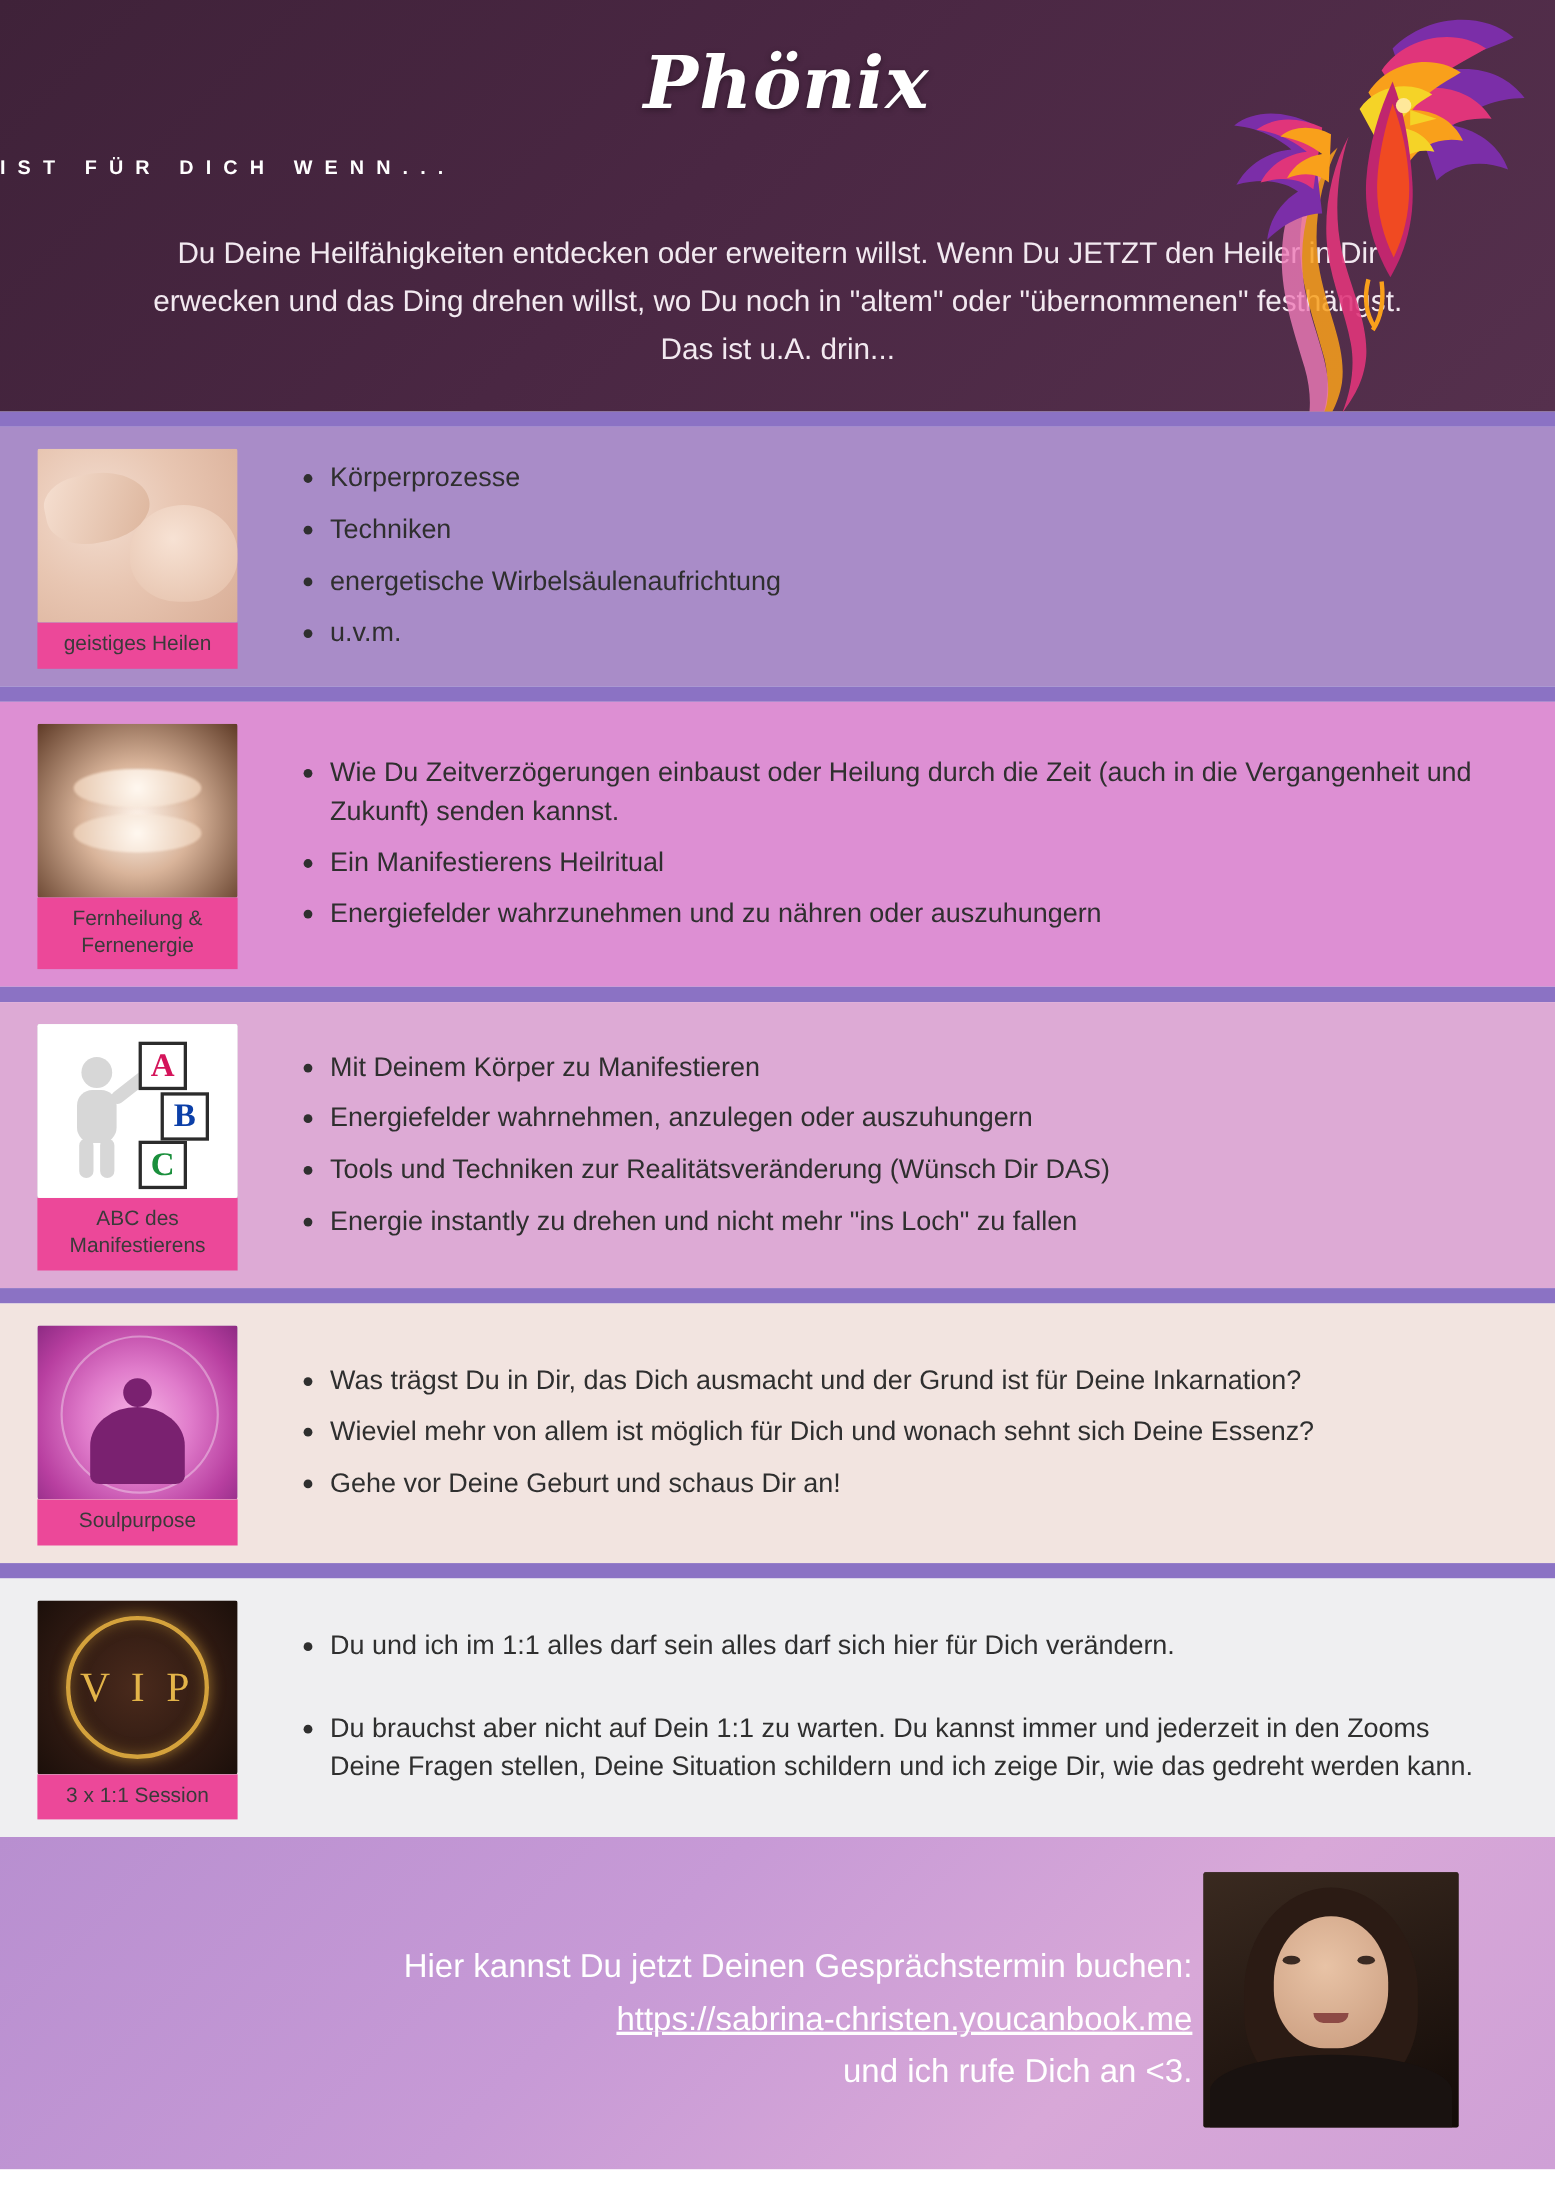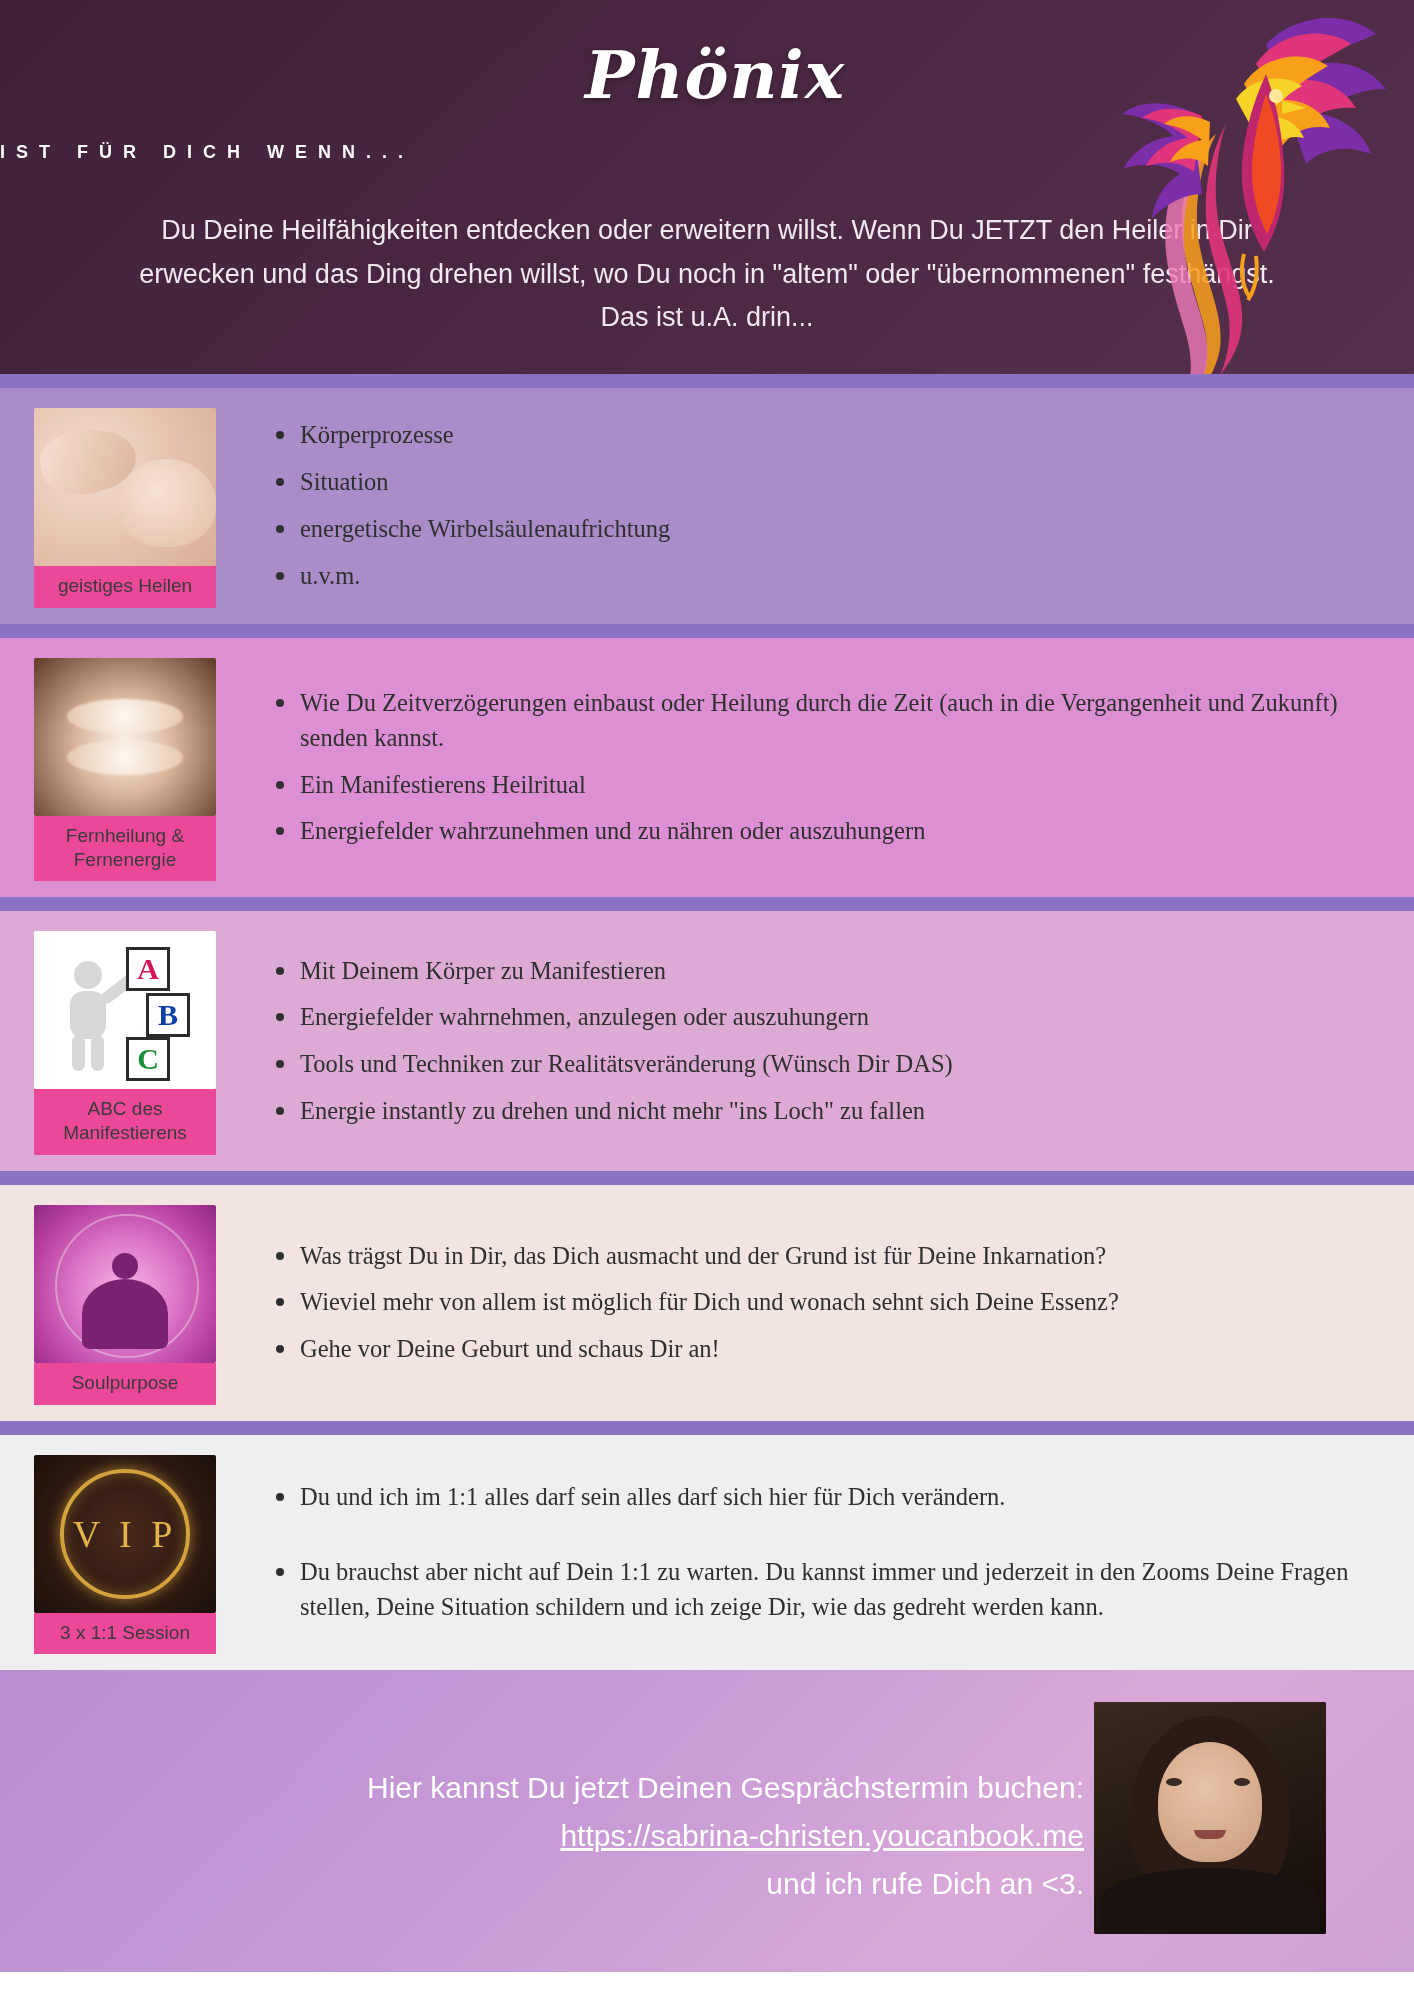--- a/index.html
+++ b/index.html
@@ -97,21 +97,21 @@
     text-align: center;
     padding: 8px 4px 10px 4px;
     line-height: 1.25;
   }
   .row-content {
     flex: 1 1 auto;
     padding: 10px 56px 10px 14px;
     display: flex;
     align-items: center;
   }
-  ul.bullets { list-style: none; width: 100%; font-family: Liberation Serif, serif; }
+  ul.bullets { list-style: none; width: 100%; }
   ul.bullets li {
     position: relative;
     padding-left: 36px;
     margin-bottom: 12px;
     font-size: 24.5px;
     line-height: 1.42;
     color: #2f2f2f;
   }
   ul.bullets li:last-child { margin-bottom: 0; }
   ul.bullets li::before {
@@ -362,21 +362,21 @@
   <div class="row row-1">
     <div class="row-media">
       <div class="thumb">
         <div class="art-healing"></div>
       </div>
       <div class="thumb-caption">geistiges Heilen</div>
     </div>
     <div class="row-content">
       <ul class="bullets">
         <li>Körperprozesse</li>
-        <li>Situation</li>
+        <li>Techniken</li>
         <li>energetische Wirbelsäulenaufrichtung</li>
         <li>u.v.m.</li>
       </ul>
     </div>
   </div>
 
   <div class="divider"></div>
 
   <div class="row row-2">
     <div class="row-media">

